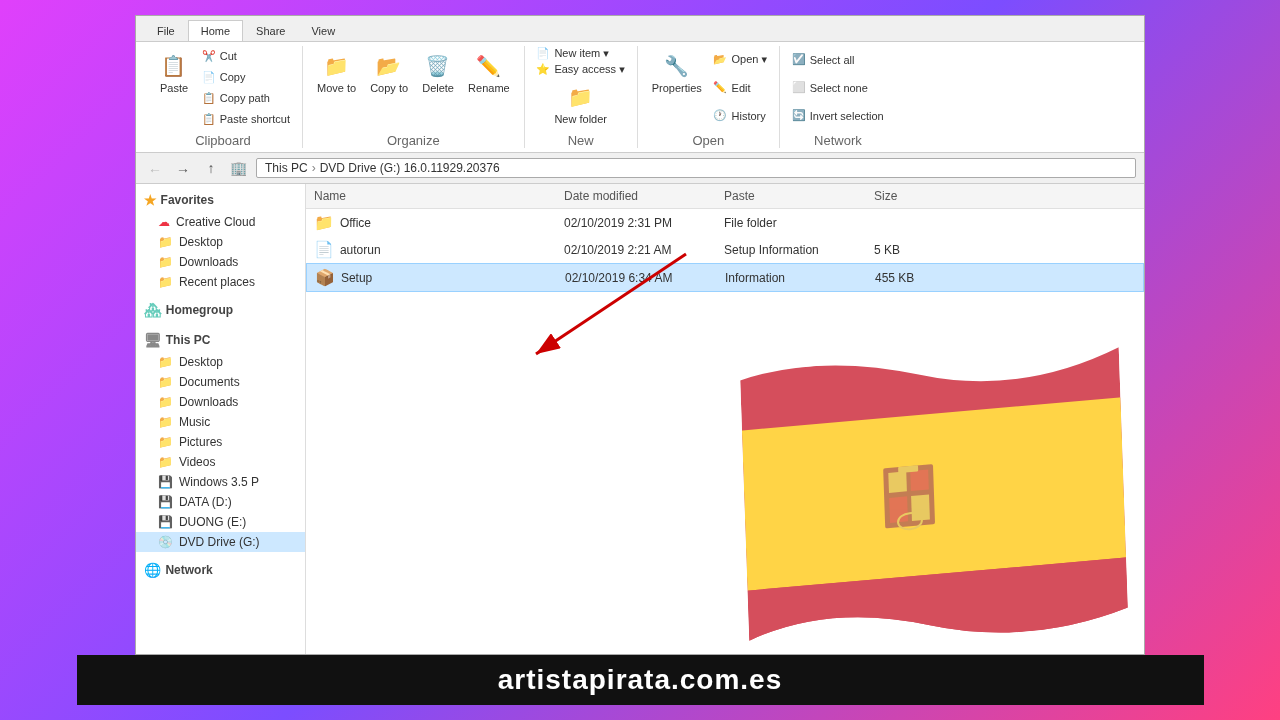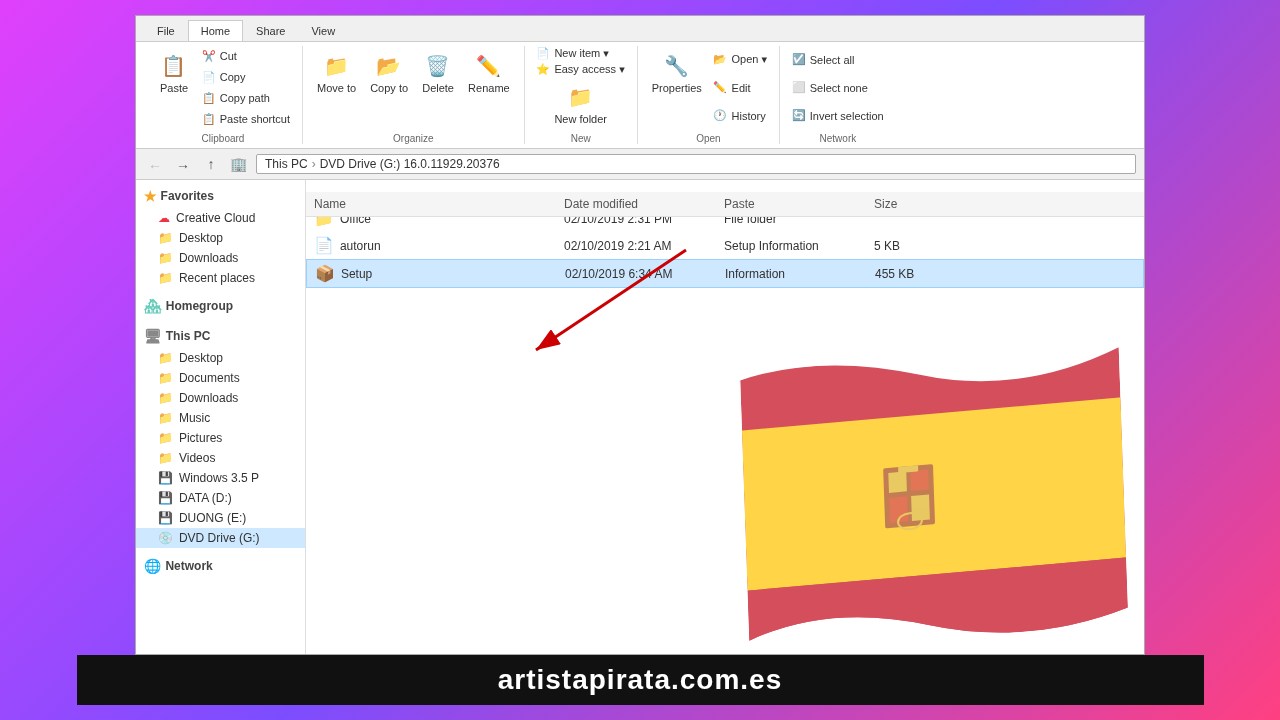--- a/index.html
+++ b/index.html
@@ -66,21 +66,21 @@
       flex-direction: column;
       align-items: center;
       border-right: 1px solid #ddd;
       padding: 0 8px;
       min-width: 70px;
     }
 
     .ribbon-group:last-child { border-right: none; }
 
     .ribbon-group-label {
-      font-size: 10px;
+      font-size: 13px;
       color: #666;
       margin-top: auto;
       padding-top: 4px;
       text-align: center;
     }
 
     .ribbon-buttons {
       display: flex;
       gap: 2px;
       flex: 1;
@@ -219,21 +219,21 @@
       position: relative;
     }
 
     .file-list-header {
       display: flex;
       align-items: center;
       border-bottom: 1px solid #e0e0e0;
       padding: 2px 0;
       background: #f5f5f5;
       position: sticky;
-      top: 12px;
+      top: 0;
     }
 
     .col-header {
       padding: 3px 8px;
       font-size: 12px;
       color: #555;
       font-weight: normal;
       cursor: pointer;
       white-space: nowrap;
     }

